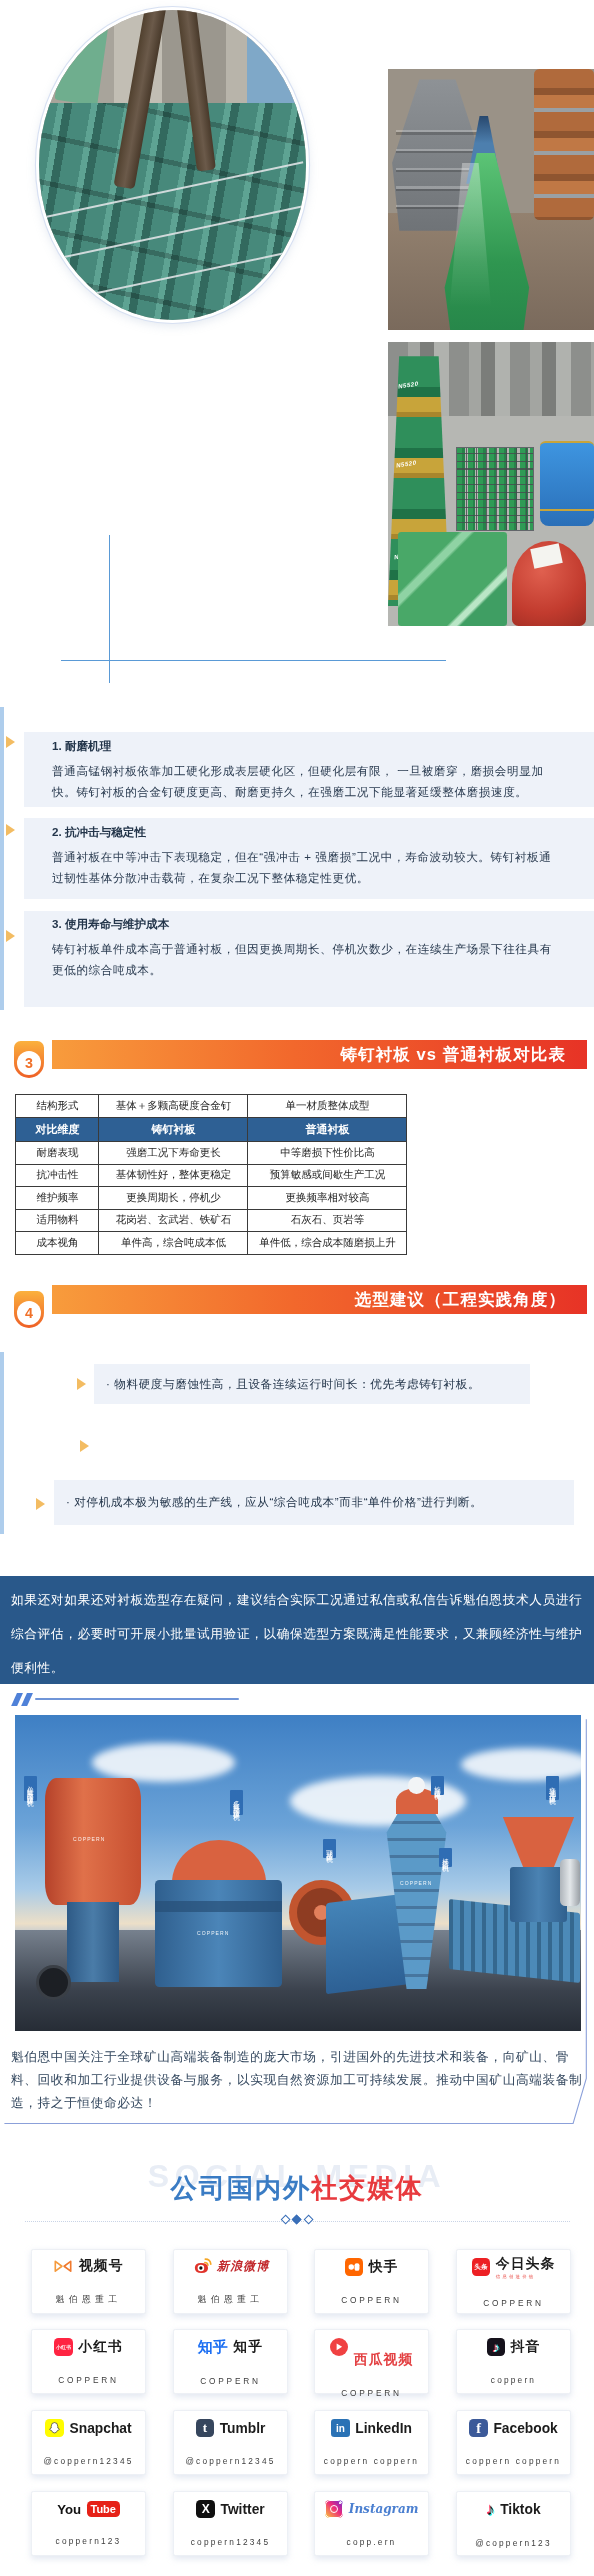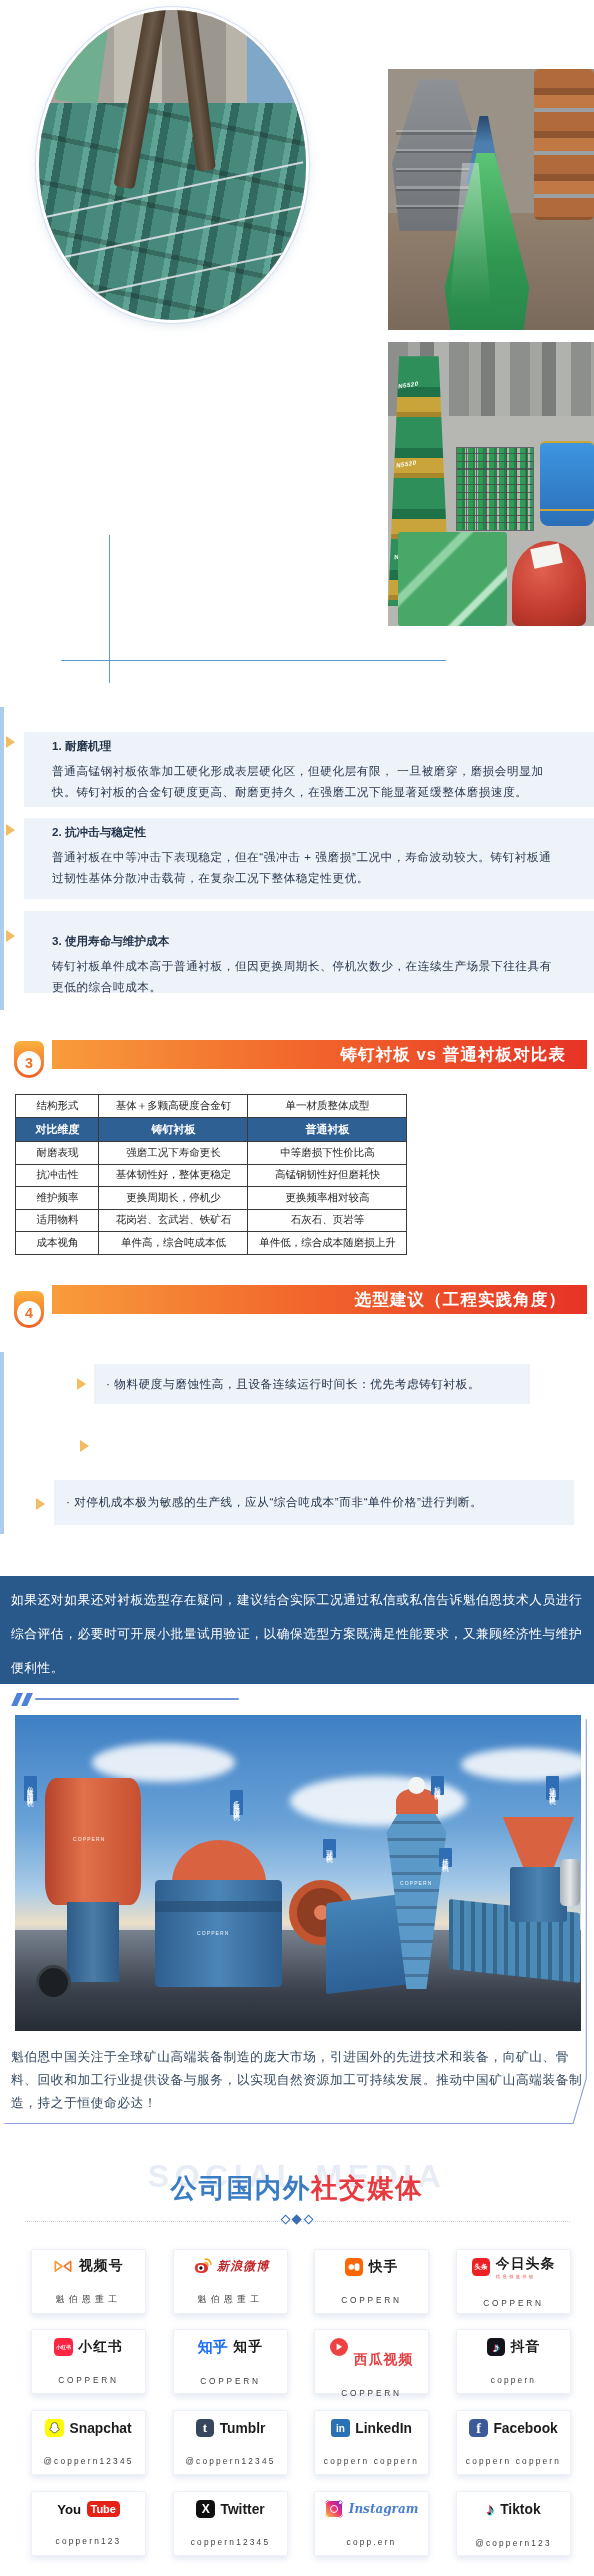--- a/index.html
+++ b/index.html
@@ -230,21 +230,21 @@
     <p>普通高锰钢衬板依靠加工硬化形成表层硬化区，但硬化层有限， 一旦被磨穿，磨损会明显加快。铸钉衬板的合金钉硬度更高、耐磨更持久，在强磨工况下能显著延缓整体磨损速度。</p>
   </div>
 
   <div class="abs yarrow" style="left:5.5px;top:824px;"></div>
   <div class="abs pbox" style="top:818px;height:81px;">
     <h3>2. 抗冲击与稳定性</h3>
     <p>普通衬板在中等冲击下表现稳定，但在“强冲击 + 强磨损”工况中，寿命波动较大。铸钉衬板通过韧性基体分散冲击载荷，在复杂工况下整体稳定性更优。</p>
   </div>
 
   <div class="abs yarrow" style="left:5.5px;top:930px;"></div>
-  <div class="abs pbox" style="top:911px;height:82px;padding-top:23px;">
+  <div class="abs pbox" style="top:911px;height:96px;padding-top:6px;">
     <h3>3. 使用寿命与维护成本</h3>
     <p>铸钉衬板单件成本高于普通衬板，但因更换周期长、停机次数少，在连续生产场景下往往具有更低的综合吨成本。</p>
   </div>
 
   <div class="abs banner" style="top:1040px;">铸钉衬板 vs 普通衬板对比表</div>
   <div class="abs badge" style="top:1041px;">
     <div class="bcirc">3</div>
   </div>
 
   <table class="abs cmp">
@@ -265,21 +265,21 @@
       <th>普通衬板</th>
     </tr>
     <tr>
       <td>耐磨表现</td>
       <td>强磨工况下寿命更长</td>
       <td>中等磨损下性价比高</td>
     </tr>
     <tr>
       <td>抗冲击性</td>
       <td>基体韧性好，整体更稳定</td>
-      <td>高锰钢韧性好但磨耗快</td>
+      <td>预算敏感或间歇生产工况</td>
     </tr>
     <tr>
       <td>维护频率</td>
       <td>更换周期长，停机少</td>
       <td>更换频率相对较高</td>
     </tr>
     <tr>
       <td>适用物料</td>
       <td>花岗岩、玄武岩、铁矿石</td>
       <td>石灰石、页岩等</td>

